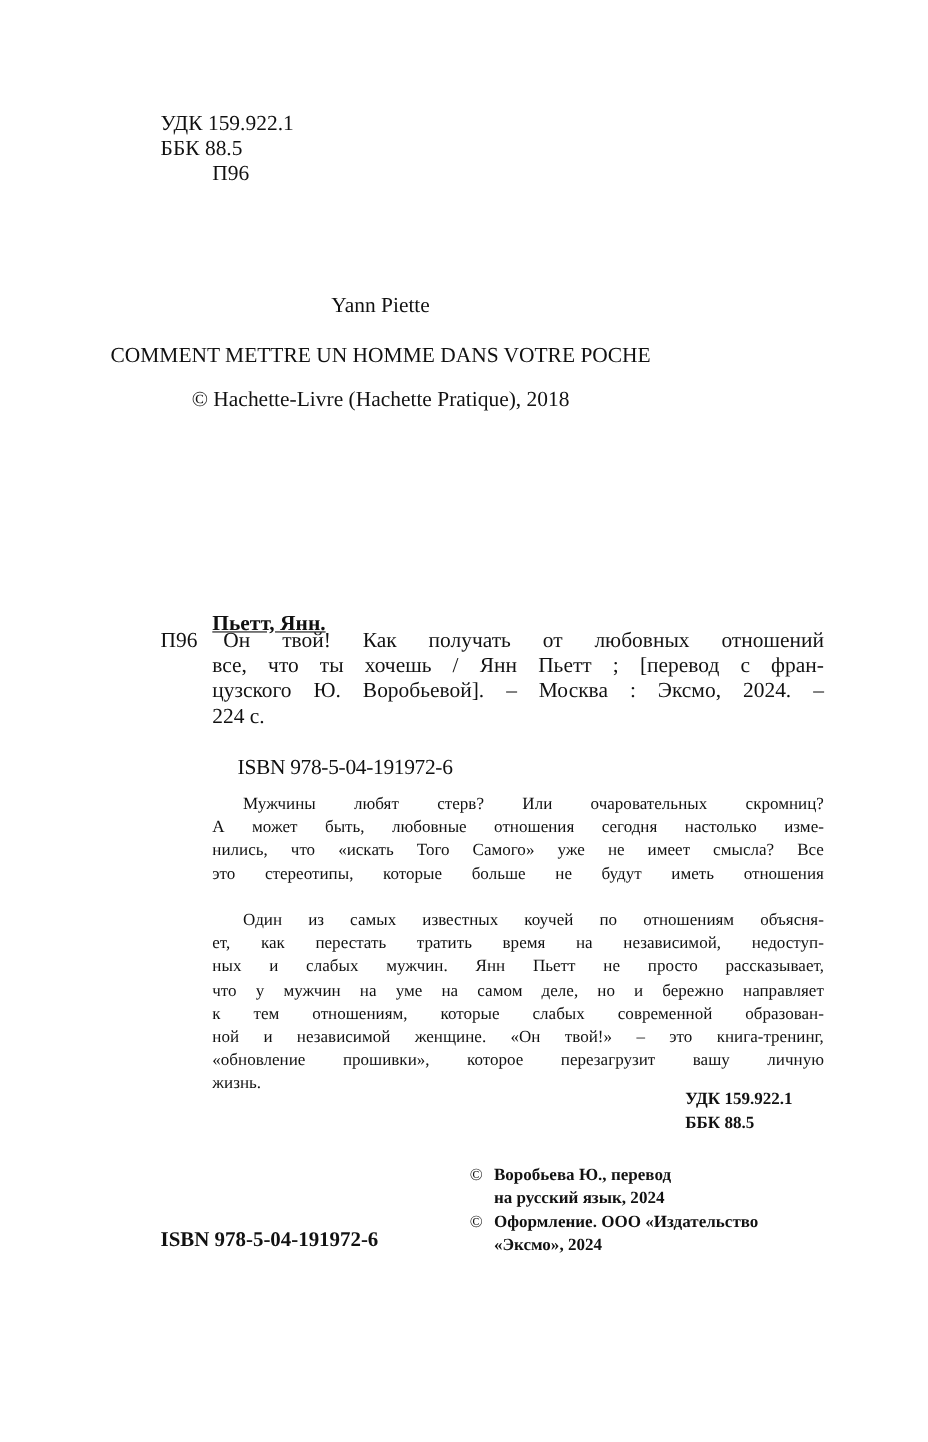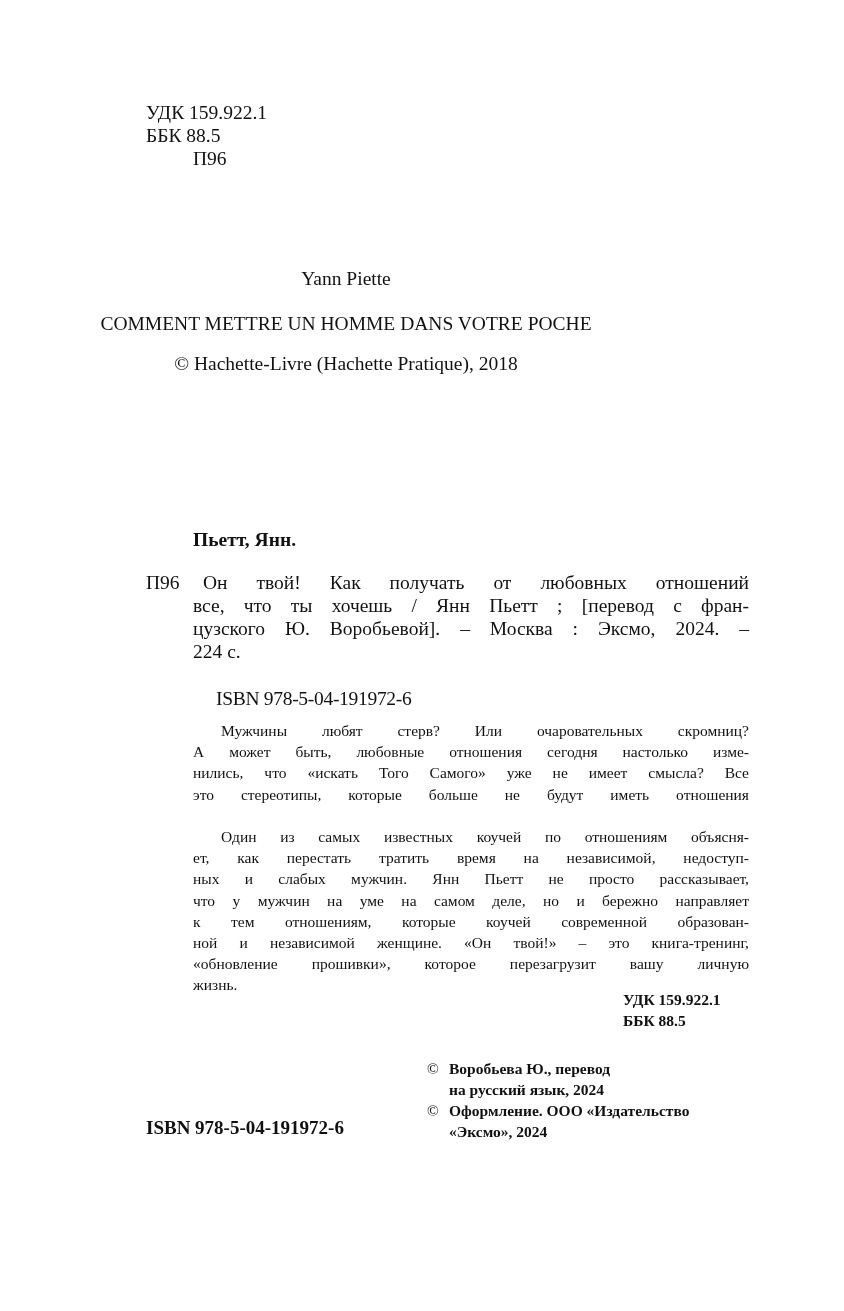--- a/index.html
+++ b/index.html
@@ -19,42 +19,42 @@
 <div class="abs big" style="left:146px; top:101px;">
   <span class="line">УДК 159.922.1</span>
   <span class="line">ББК 88.5</span>
   <span class="line" style="padding-left:47px;">П96</span>
 </div>
 
 <div class="abs big center" style="top:267px;">Yann Piette</div>
 <div class="abs big center" style="top:312px;">COMMENT METTRE UN HOMME DANS VOTRE POCHE</div>
 <div class="abs big center" style="top:352px;">© Hachette-Livre (Hachette Pratique), 2018</div>
 
-<div class="abs big bold" style="left:193px; top:528px;">Пьетт, Янн.</div>
+<div class="abs big bold" style="left:193px; top:556px;text-decoration:underline;">Пьетт, Янн.</div>
 <div class="abs big" style="left:146px; top:571px;">П96</div>
 <div class="abs big" style="left:193px; top:571px; width:556px;">
   <span class="jl" style="padding-left:10px;">Он твой! Как получать от любовных отношений</span>
   <span class="jl">все, что ты хочешь / Янн Пьетт ; [перевод с фран-</span>
   <span class="jl">цузского Ю. Воробьевой]. – Москва : Эксмо, 2024. –</span>
   <span class="line">224 с.</span>
 </div>
 <div class="abs big" style="left:216px; top:687px; letter-spacing:-0.3px;">ISBN 978-5-04-191972-6</div>
 
 <div class="abs ann" style="left:193px; top:720px; width:556px;font-family:Liberation Serif, serif;">
   <span class="jl" style="padding-left:28px;">Мужчины любят стерв? Или очаровательных скромниц?</span>
   <span class="jl">А может быть, любовные отношения сегодня настолько изме-</span>
   <span class="jl">нились, что «искать Того Самого» уже не имеет смысла? Все</span>
   <span class="jl">это стереотипы, которые больше не будут иметь отношения</span>
 </div>
 <div class="abs ann" style="left:193px; top:826px; width:556px;">
   <span class="jl" style="padding-left:28px;">Один из самых известных коучей по отношениям объясня-</span>
   <span class="jl">ет, как перестать тратить время на независимой, недоступ-</span>
   <span class="jl">ных и слабых мужчин. Янн Пьетт не просто рассказывает,</span>
   <span class="jl">что у мужчин на уме на самом деле, но и бережно направляет</span>
-  <span class="jl">к тем отношениям, которые коучей современной образован-</span>
+  <span class="jl">к тем отношениям, которые слабых современной образован-</span>
   <span class="jl">ной и независимой женщине. «Он твой!» – это книга-тренинг,</span>
   <span class="jl">«обновление прошивки», которое перезагрузит вашу личную</span>
   <span class="line">жизнь.</span>
 </div>
 
 <div class="abs ann bold" style="left:623px; top:989px;">
   <span class="line">УДК 159.922.1</span>
   <span class="line">ББК 88.5</span>
 </div>
 

